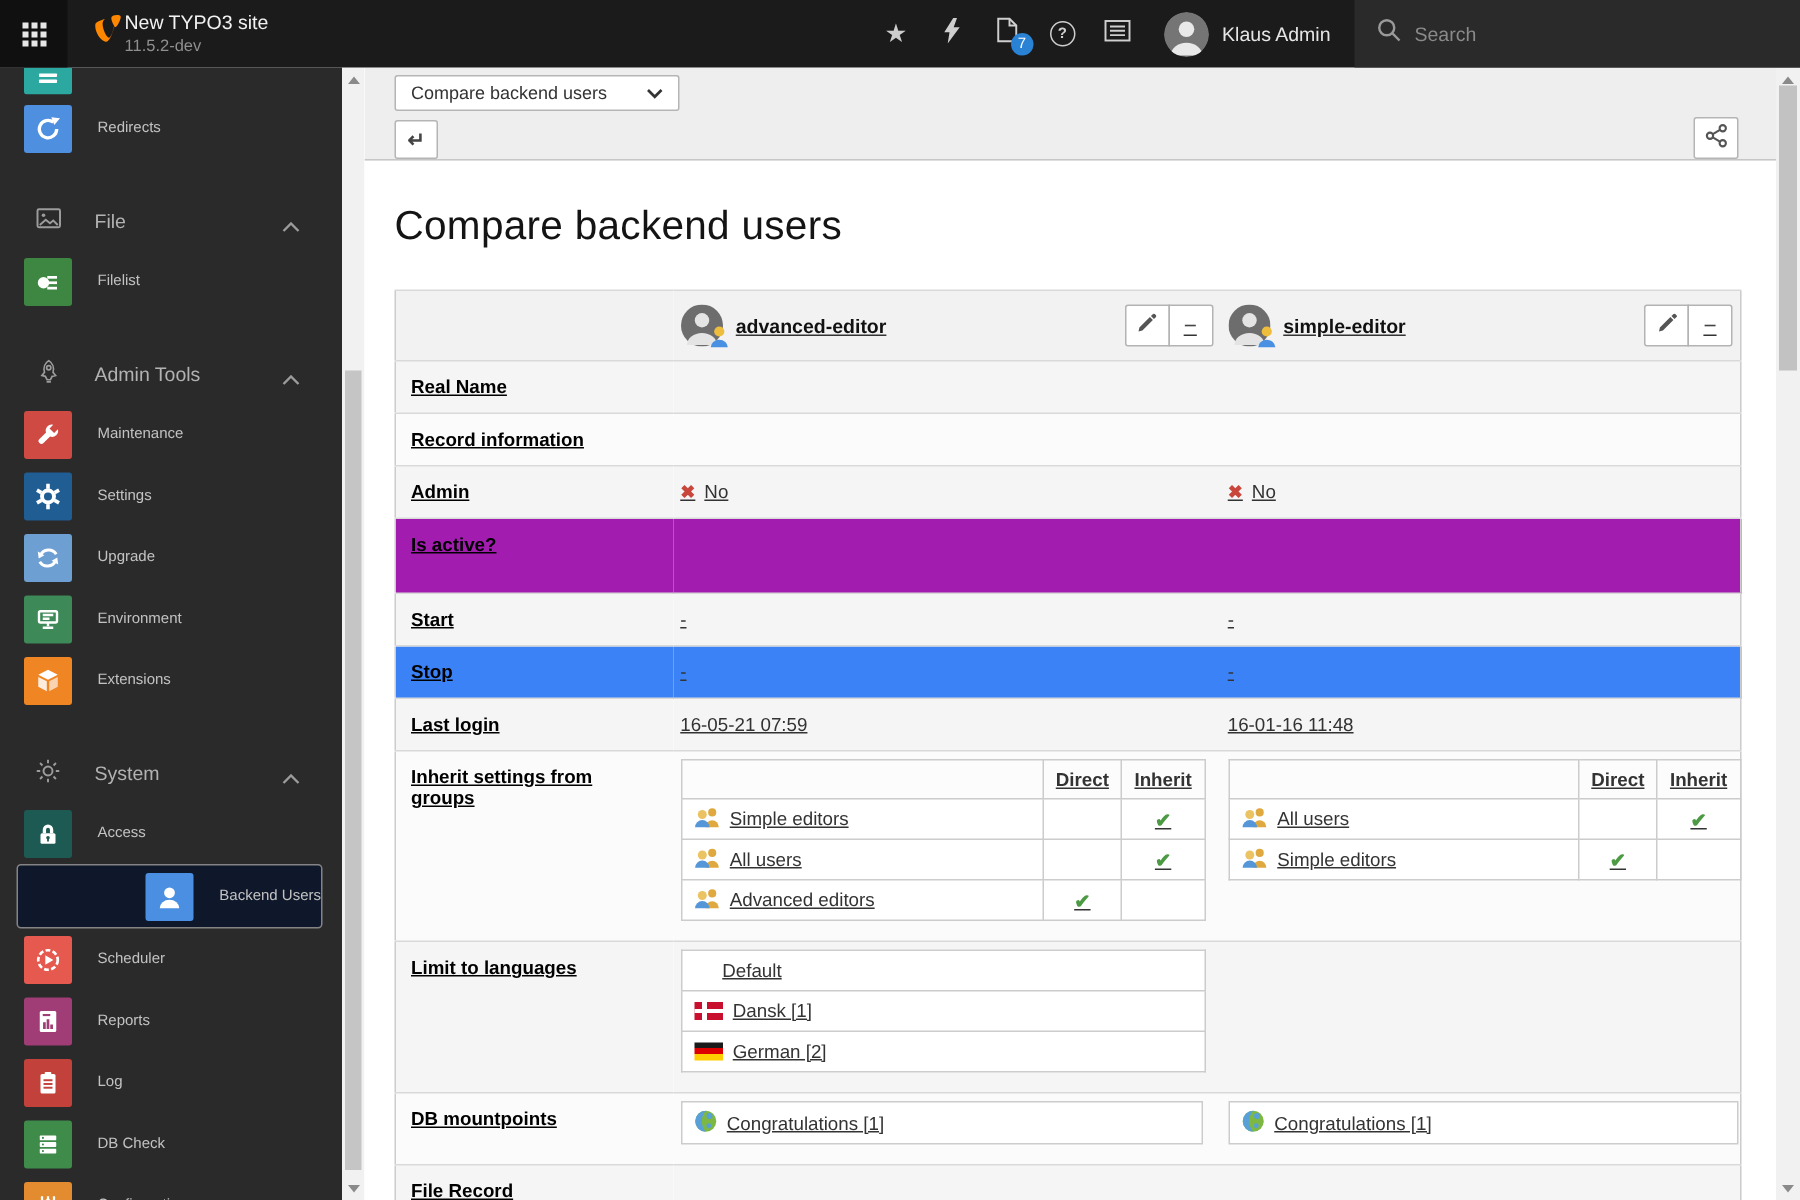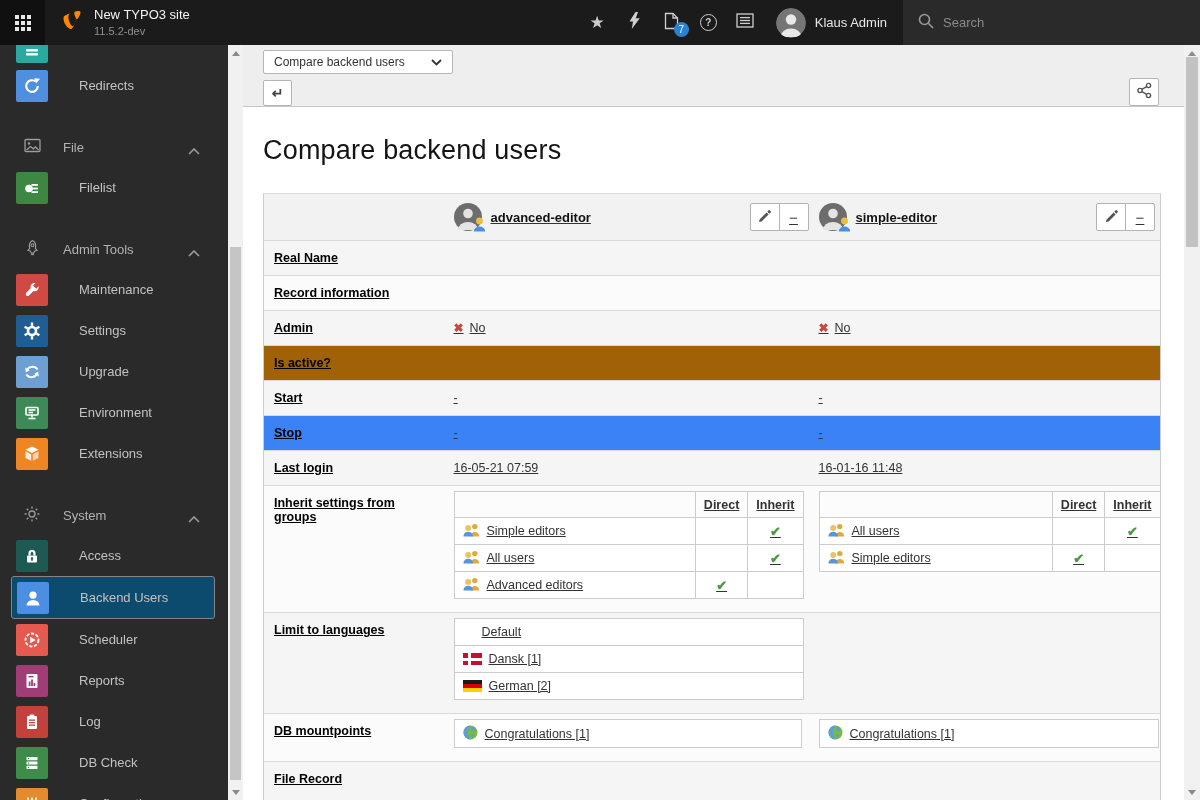--- a/index.html
+++ b/index.html
@@ -3,43 +3,43 @@
 <meta charset="utf-8">
 <style>
   * { box-sizing: border-box; margin: 0; padding: 0; }
   html,body { width:1200px; height:800px; overflow:hidden; font-family:"Liberation Sans",sans-serif; background:#fff; }
 
   
   .topbar { position:absolute; top:0; left:0; width:1200px; height:45px; background:#1b1b1b; display:flex; align-items:stretch; z-index:20; }
   .grid-btn { width:45px; height:45px; background:#101010; border:none; display:flex; align-items:center; justify-content:center; cursor:pointer; }
   .grid-icon { display:grid; grid-template-columns:repeat(3,4px); grid-template-rows:repeat(3,4px); gap:2px; }
   .grid-icon i { background:#e8e8e8; }
-  .brand { display:flex; align-items:center; gap:11px; padding:0 14px; }
+  .brand { display:flex; align-items:center; padding:0 14px; }
   .brand-text { line-height:1.3; }
   .brand-title { font-size:13px; color:#f2f2f2; }
   .brand-version { font-size:11px; color:#8f8f8f; }
   .topbar-right { margin-left:auto; display:flex; align-items:stretch; }
   .tb-icon { width:37px; display:flex; align-items:center; justify-content:center; color:#cfcfcf; position:relative; cursor:pointer; }
   .tb-star { font-size:17px; color:#cdcdcd; }
   .badge { position:absolute; top:22px; right:1px; min-width:15px; height:15px; border-radius:8px; background:#2a82d4; color:#fff; font-size:10px; line-height:15px; text-align:center; }
   .help-circle { width:17px; height:17px; border-radius:50%; border:1.4px solid #cfcfcf; font-size:10px; font-weight:bold; display:flex; align-items:center; justify-content:center; }
   .tb-user { display:flex; align-items:center; gap:9px; padding:0 16px 0 12px; cursor:pointer; }
   .tb-avatar { width:30px; height:30px; border-radius:50%; overflow:hidden; flex:none; }
   .tb-username { font-size:13px; color:#e6e6e6; }
   .tb-search { width:297px; background:#2a2a2a; display:flex; align-items:center; gap:9px; padding-left:15px; }
   .tb-search input { background:transparent; border:none; outline:none; color:#ccc; font-size:13px; width:220px; font-family:inherit; }
   .tb-search input::placeholder { color:#8a8a8a; }
 
   
   .app { position:absolute; top:45px; left:0; width:1200px; height:755px; display:flex; }
 
   
   .sidebar { width:228px; background:#2a2a2a; overflow:hidden; flex:none; padding-bottom:10px; }
-  .nav-item { height:41px; display:flex; align-items:center; gap:31px; padding-left:16px; color:#c2c2c2; font-size:13px; cursor:pointer; position:relative; }
-  .nav-item.selected { background:#0c4a6e; border:1px solid #848484; border-radius:3px; margin:0 13px 0 11px; padding-left:5px; height:43px; }
+  .nav-item { height:41px; display:flex; align-items:center; gap:17px; padding-left:16px; color:#c2c2c2; font-size:10px; cursor:pointer; position:relative; }
+  .nav-item.selected { background:#0f172a; border:1px solid #848484; border-radius:3px; margin:0 13px 0 11px; padding-left:5px; height:43px;justify-content:flex-end; }
   .mod-icon { width:32px; height:32px; border-radius:2px; display:flex; align-items:center; justify-content:center; flex:none; }
   .nav-cut { height:18px; overflow:hidden; display:flex; padding-left:16px; margin-bottom:2px; }
   .nav-cut .mod-icon { margin-top:-14px; }
   .nav-section { height:40px; display:flex; align-items:center; gap:15px; padding-left:16px; color:#b2b2b2; font-size:13px; margin-top:21px; cursor:pointer; position:relative; }
   .sec-icon-box { width:32px; display:flex; align-items:center; justify-content:center; flex:none; }
   .chevron { position:absolute; right:28px; top:16px; }
 
   
   .side-scroll { width:15px; background:#f1f1f1; position:relative; flex:none; }
   .scroll-arrow { position:absolute; left:0; width:15px; height:12px; display:flex; align-items:center; justify-content:center; }
@@ -63,21 +63,21 @@
   table.cmp > tbody > tr > th, table.cmp > tbody > tr > td { border-top:1px solid #d9d9d9; text-align:left; vertical-align:top;text-decoration:underline; }
   th.lbl { width:185px; font-weight:bold; color:#000; padding:10px; font-size:12.5px; }
   td.val { padding:10px 5px; }
   td.vwrap { padding:5px 5px 13px; }
   col.c-lbl{width:185px;} col.c-u1{width:365px;} col.c-u2{width:347px;}
 
   tr.r-users  { background:#f2f2f2; height:47px; }
   tr.r-realname { background:#f5f5f5; height:35px; }
   tr.r-recordinfo { background:#fbfbfb; height:35px; }
   tr.r-admin { background:#f5f5f5; height:35px; }
-  tr.r-isactive { background:#a16207; height:35px; }
+  tr.r-isactive { background:#a21caf; height:50px; }
   tr.r-start { background:#f5f5f5; height:35px; }
   tr.r-stop { background:#3b82f6; height:35px; }
   tr.r-lastlogin { background:#f5f5f5; height:35px; }
   tr.r-groups { background:#fbfbfb; }
   tr.r-languages { background:#f5f5f5; }
   tr.r-dbmounts { background:#fbfbfb; height:47px; }
   tr.r-filemounts { background:#f5f5f5; height:39px; }
 
   .user-cell { display:flex; align-items:center; gap:9px; padding:9px 5px 9px 5px; }
   .cmp-avatar { width:28px; height:28px; position:relative; flex:none; }

